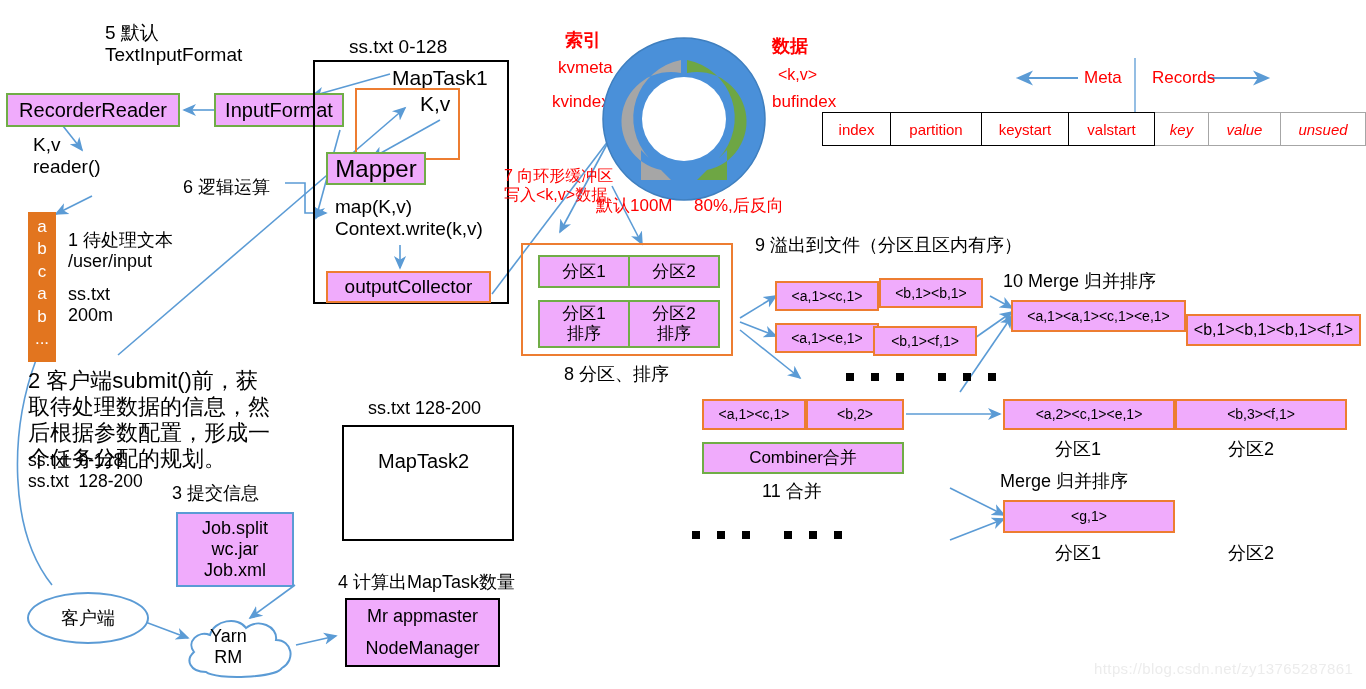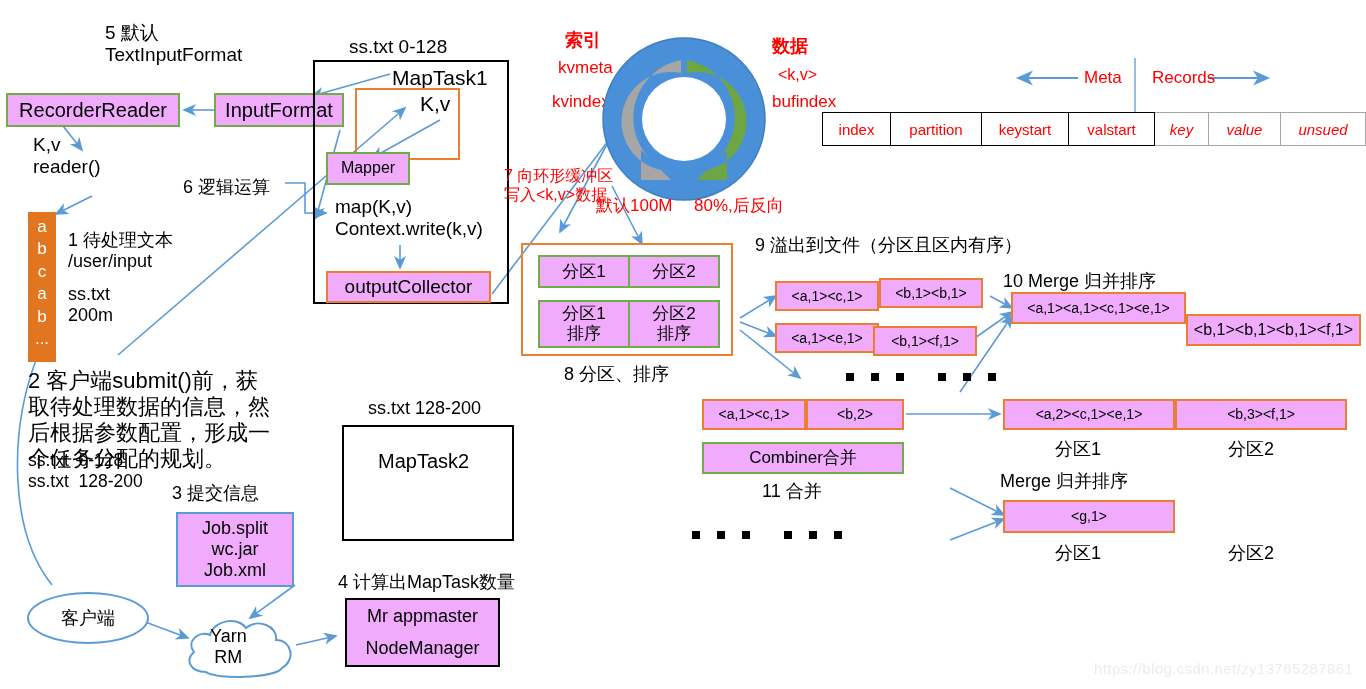--- a/index.html
+++ b/index.html
@@ -178,21 +178,21 @@
 
   <div class="txt" style="left:349px;top:36px;font-size:19px;">ss.txt 0-128</div>
 
   <div class="abs bd-black" style="left:313px;top:60px;width:196px;height:244px;"></div>
 
   <div class="txt" style="left:392px;top:66px;font-size:21px;">MapTask1</div>
 
   <div class="abs bd-orange" style="left:355px;top:88px;width:105px;height:72px;"></div>
   <div class="txt" style="left:420px;top:92px;font-size:21px;">K,v</div>
 
-  <div class="box bd-green" style="left:326px;top:152px;width:84px;height:33px;font-size:16px;">
+  <div class="box bd-green" style="left:326px;top:152px;width:100px;height:33px;font-size:24px;">
     <span>Mapper</span>
   </div>
 
   <div class="txt" style="left: 335px; top: 196px; font-size: 19px; white-space: pre;">map(K,v)
 Context.write(k,v)</div>
 
   <div class="box bd-orange" style="left:326px;top:271px;width:165px;height:32px;font-size:19px;">
     <span>outputCollector</span>
   </div>
 
@@ -276,21 +276,21 @@
   <div class="dots" style="left:846px;top:373px;">
     <i></i>
       <i></i>
       <i class="gap"></i>
       <i></i>
       <i></i>
       <i></i>
   </div>
 
   <div class="txt" style="left:1003px;top:271px;font-size:18px;">10 Merge 归并排序</div>
-  <div class="box bd-orange" style="left:1011px;top:292px;width:175px;height:32px;font-size:14px;">
+  <div class="box bd-orange" style="left:1011px;top:300px;width:175px;height:32px;font-size:14px;">
     <span>&lt;a,1&gt;&lt;a,1&gt;&lt;c,1&gt;&lt;e,1&gt;</span>
   </div>
   <div class="box bd-orange" style="left:1186px;top:298px;width:175px;height:32px;font-size:16px;margin-top:16px;">
     <span>&lt;b,1&gt;&lt;b,1&gt;&lt;b,1&gt;&lt;f,1&gt;</span>
   </div>
 
   <div class="box bd-orange" style="left:702px;top:399px;width:104px;height:31px;font-size:14px;">
     <span>&lt;a,1&gt;&lt;c,1&gt;</span>
   </div>
   <div class="box bd-orange" style="left:806px;top:399px;width:98px;height:31px;font-size:14px;">

